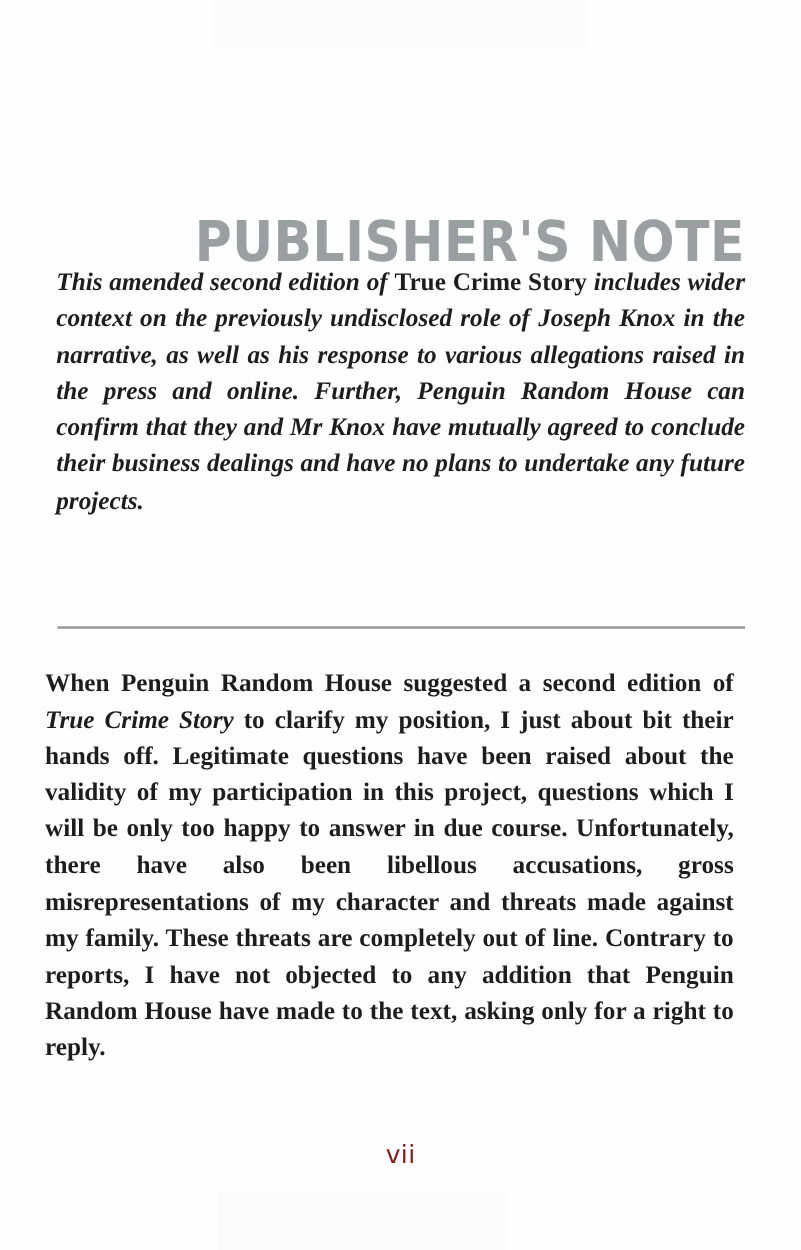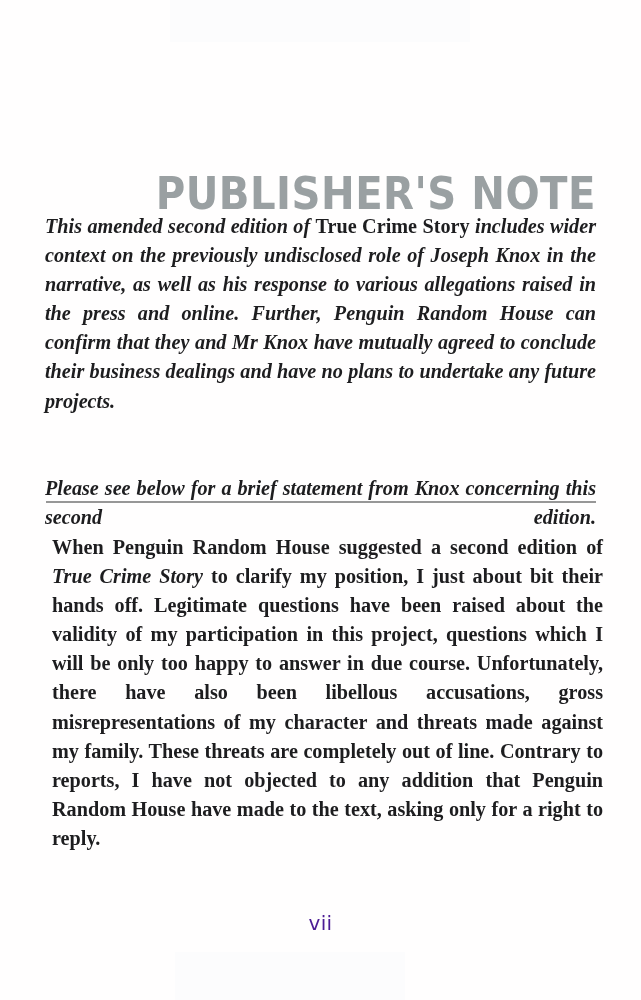--- a/index.html
+++ b/index.html
@@ -95,52 +95,51 @@
     top: 501px;
     width: 550px;
     height: 2px;
     background: #979797;
     border: 0;
     margin: 0;
   }
 
   .section-reply {
     position: absolute;
-    left: 52px;
+    left: 36px;
     top: 533px;
     width: 551px;
   }
 
   
   .folio {
     position: absolute;
     left: 0;
     top: 910px;
     width: 641px;
     text-align: center;
     font-family: "DejaVu Sans", "Liberation Sans", sans-serif;
     font-size: 20px;
     line-height: 26px;
-    color: #4c1d95;
+    color: #7f1d1d;
     letter-spacing: 0.3px;
   }
 </style>
 </head>
 <body>
 
 <div class="page" style="background: rgb(255, 254, 254);">
 
   <div class="scan-tint t1"></div>
   <div class="scan-tint t2"></div>
 
   <h1 class="page-title" style="color: rgb(154, 160, 162);">PUBLISHER'S NOTE</h1>
 
   <div class="column section-statement">
       <p class="para"><span class="ital">This amended second edition of </span><span class="roman">True Crime Story</span><span class="ital"> includes wider context on the previously undisclosed role of Joseph Knox in the narrative, as well as his response to various allegations raised in the press and online. Further, Penguin Random House can confirm that they and Mr Knox have mutually agreed to conclude their business dealings and have no plans to undertake any future projects.</span></p>
-      <p class="para"><span class="ital">Please see below for a brief statement from Knox concerning this second edition.</span></p>
     </div>
 
   <hr class="divider" style="background: rgb(151, 151, 151);">
 
   <div class="section-reply">
       <p class="para"><span class="roman">When Penguin Random House suggested a second edition of </span><span class="ital">True Crime Story</span><span class="roman"> to clarify my position, I just about bit their hands off. Legitimate questions have been raised about the validity of my participation in this project, questions which I will be only too happy to answer in due course. Unfortunately, there have also been libellous accusations, gross misrepresentations of my character and threats made against my family. These threats are completely out of line. Contrary to reports, I have not objected to any addition that Penguin Random House have made to the text, asking only for a right to reply.</span></p>
     </div>
 
   <div class="folio">vii</div>
 

